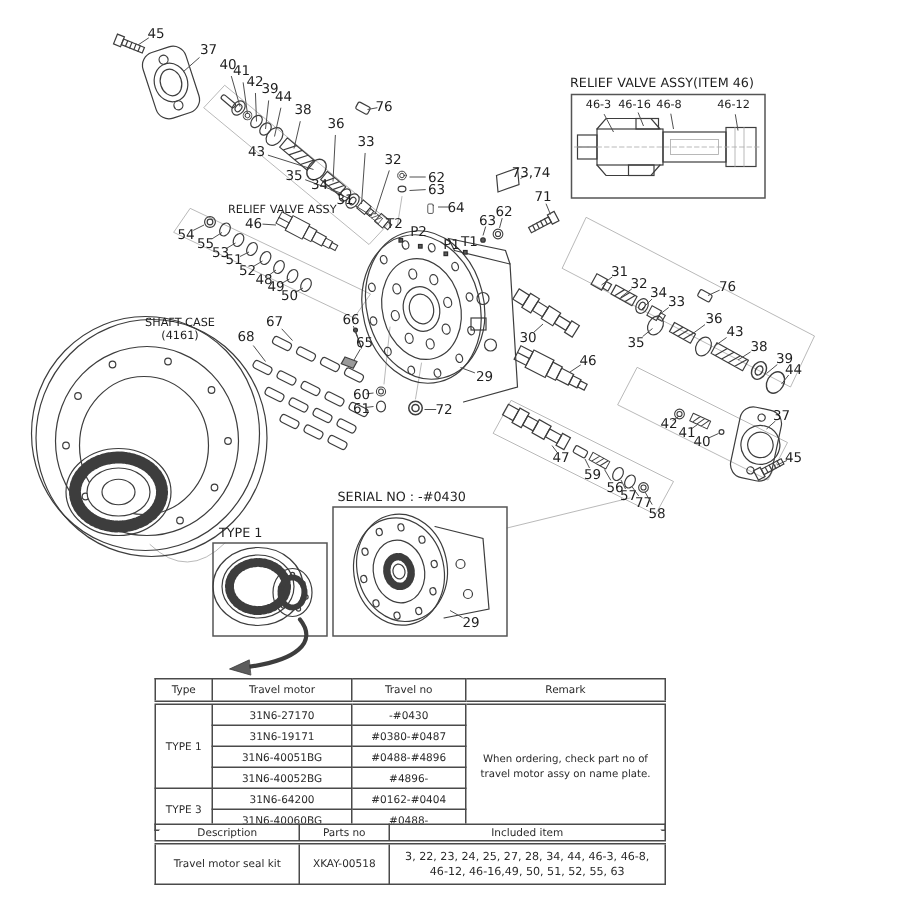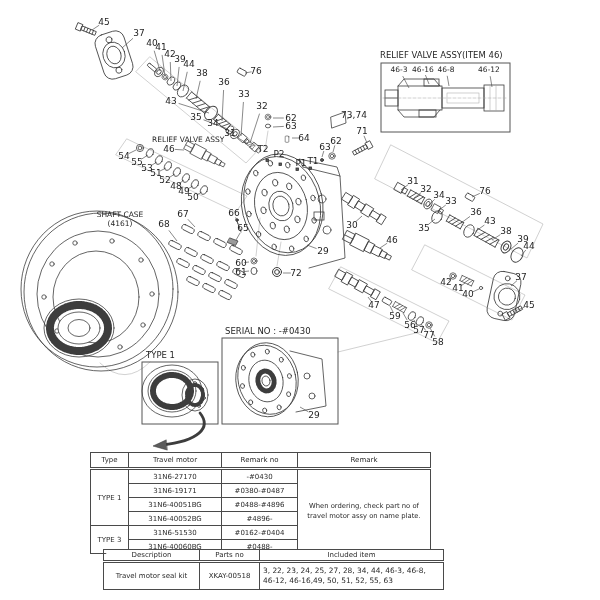--- a/index.html
+++ b/index.html
@@ -14,27 +14,27 @@
   #art .thin{stroke:#aaa;stroke-width:.55;}
   #art .spl{stroke-dasharray:1.5 1.7;}
   #art .box{stroke:#555;stroke-width:1;}
   #labels text{fill:#1f1f1f;stroke:none;font-family:"DejaVu Sans",sans-serif;}
   #labels line{stroke:#4a4a4a;stroke-width:.65;}
   .tbl{position:absolute;border-collapse:collapse;background:#fff;color:#2a2a2a;
        font-family:"DejaVu Sans",sans-serif;table-layout:fixed;}
   .tbl td,.tbl th{border:1px solid #4a4a4a;font-weight:normal;text-align:center;
        padding:1px 2px;overflow:hidden;}
   .tbl th{border-bottom:3px double #4a4a4a;}
-  #table1{left:90px;top:452px;width:340px;font-size:7px;}
+  #table1{left:103px;top:452px;width:340px;font-size:7px;}
   #table1 td{height:11px;}
   #table1 th{height:12px;}
   #table1 .remark{text-align:center;vertical-align:middle;font-size:6.8px;
        padding:2px 4px;line-height:1.35;}
   #table2{left:103px;top:549px;width:340px;font-size:7px;border-radius:13px;}
-  #table2 .included{text-align:left;font-size:7.4px;padding:2px 3px;line-height:1.3;}
+  #table2 .included{text-align:center;font-size:7.4px;padding:2px 3px;line-height:1.3;}
   #table2 td{height:22px;}
 </style>
 </head>
 <body>
 
 <div id="page">
 <svg id="dsvg" width="600" height="600" viewBox="0 0 600 600">
   <defs>
     <g id="p-oring">
           <ellipse rx="3.2" ry="4.6"></ellipse>
@@ -628,21 +628,21 @@
   <colgroup>
         <col style="width:38px">
         <col style="width:93px">
         <col style="width:76px">
         <col style="width:133px">
       </colgroup>
   <thead>
     <tr>
       <th>Type</th>
       <th>Travel motor</th>
-      <th>Remark no</th>
+      <th>Travel no</th>
       <th>Remark</th>
     </tr>
   </thead>
   <tbody>
     <tr>
       <td rowspan="4">TYPE 1</td>
       <td>31N6-27170</td>
       <td>-#0430</td>
       <td rowspan="6" class="remark">When ordering, check part no of travel motor assy on name plate.</td>
     </tr>
@@ -653,21 +653,21 @@
     <tr>
       <td>31N6-40051BG</td>
       <td>#0488-#4896</td>
     </tr>
     <tr>
       <td>31N6-40052BG</td>
       <td>#4896-</td>
     </tr>
     <tr>
       <td rowspan="2">TYPE 3</td>
-      <td>31N6-51530</td>
+      <td>31N6-64200</td>
       <td>#0162-#0404</td>
     </tr>
     <tr>
       <td>31N6-40060BG</td>
       <td>#0488-</td>
     </tr>
   </tbody>
 </table>
 
 <table id="table2" class="tbl">

